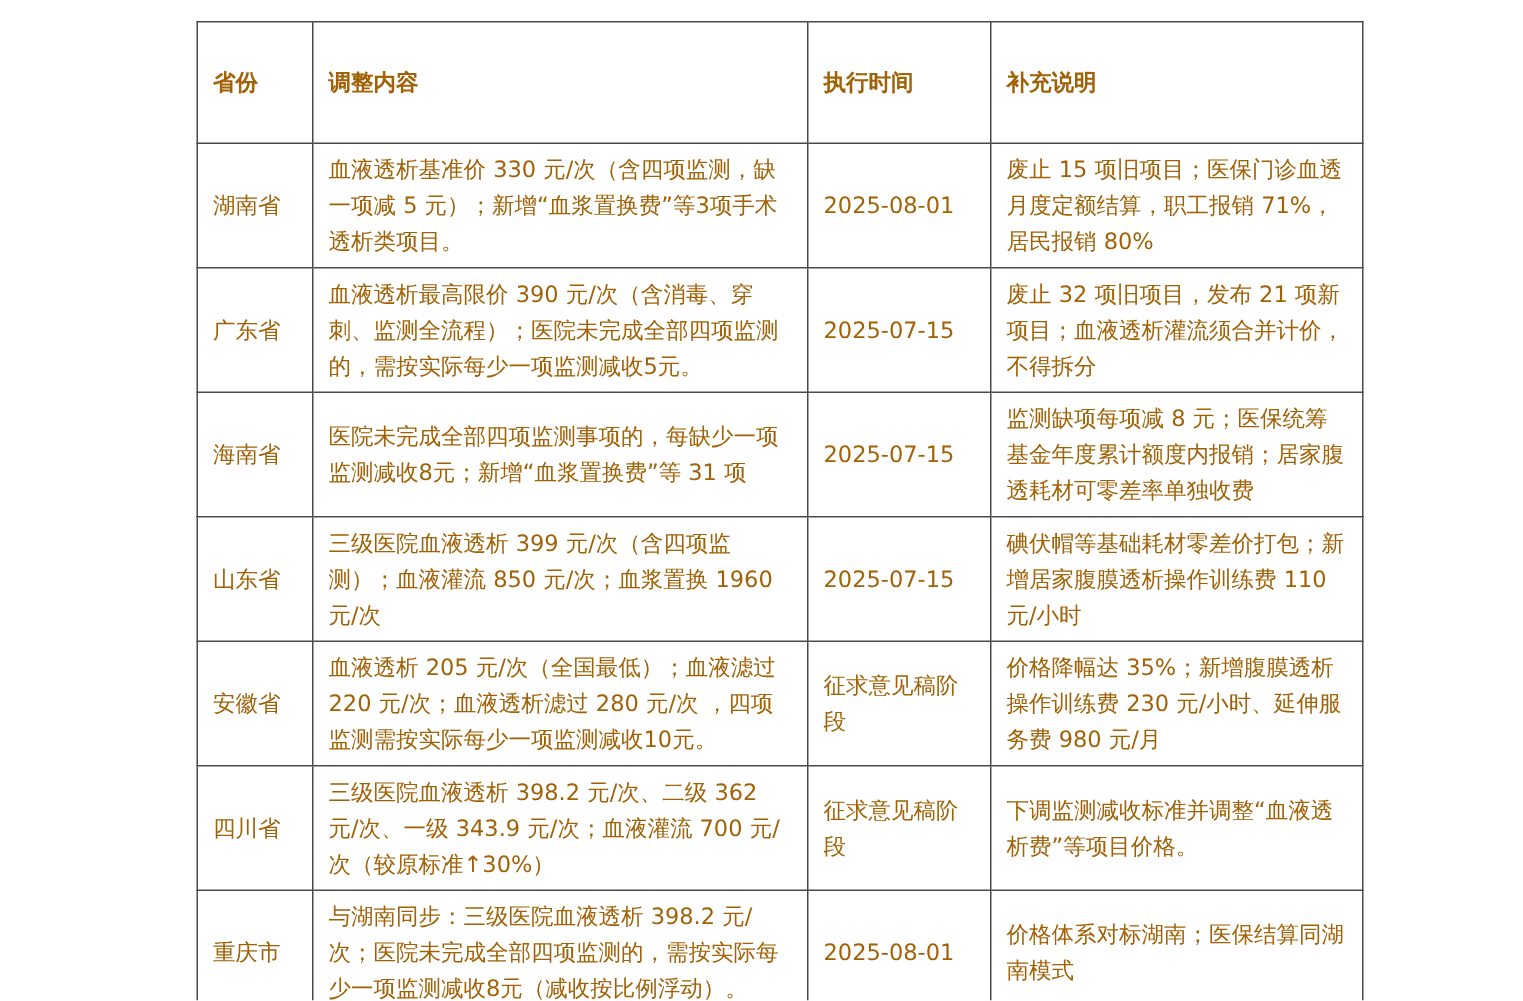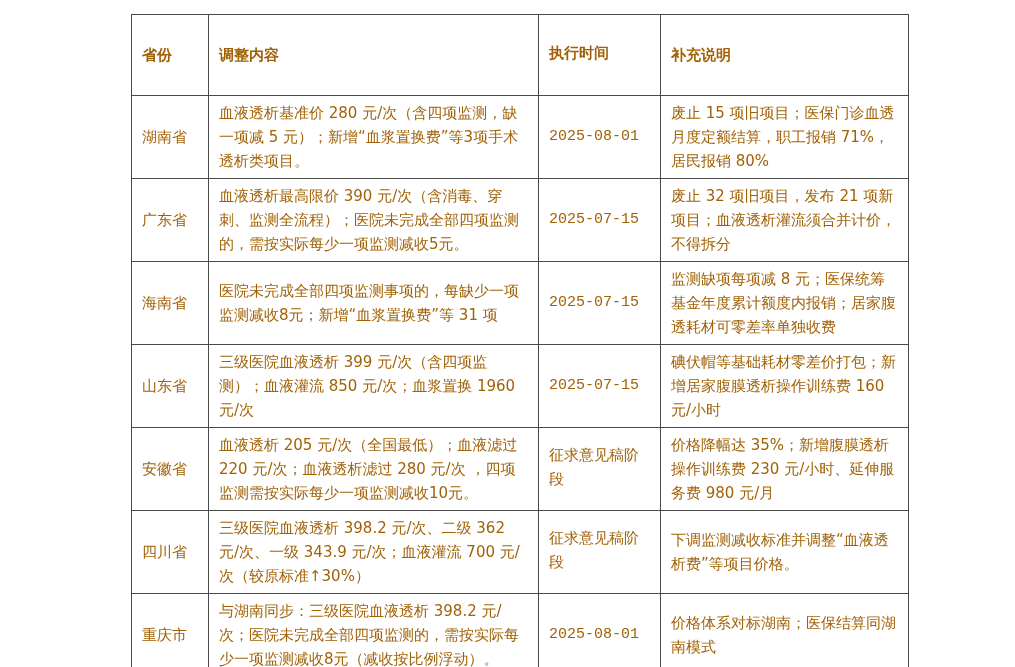--- a/index.html
+++ b/index.html
@@ -33,21 +33,21 @@
       word-break: break-all;
       overflow-wrap: anywhere;
     }
     .pricing-table th {
       font-weight: bold;
       height: 81px;
     }
     .pricing-table tr.body-row { height: 79px; }
     .col-province  { width: 77px;  font-weight: normal; }
     .col-content   { width: 330px; }
-    .col-time      { width: 122px; padding-left: 7px; padding-right: 4px; font-family: Liberation Mono, monospace; }
+    .col-time      { width: 122px; padding-left: 7px; padding-right: 4px; }
     .col-notes     { width: 248px; }
   </style>
 </head>
 <body>
 
 <div class="canvas">
   <table class="pricing-table">
     <colgroup>
       <col class="col-province">
       <col class="col-content">
@@ -58,41 +58,41 @@
       <tr>
         <th class="col-province">省份</th>
         <th class="col-content">调整内容</th>
         <th class="col-time">执行时间</th>
         <th class="col-notes">补充说明</th>
       </tr>
     </thead>
     <tbody>
       <tr class="body-row">
         <td class="col-province">湖南省</td>
-        <td class="col-content">血液透析基准价 280 元/次（含四项监测，缺一项减 5 元）；新增“血浆置换费”等3项手术透析类项目。</td>
+        <td class="col-content">血液透析基准价 330 元/次（含四项监测，缺一项减 5 元）；新增“血浆置换费”等3项手术透析类项目。</td>
         <td class="col-time">2025-08-01</td>
         <td class="col-notes">废止 15 项旧项目；医保门诊血透月度定额结算，职工报销 71%，居民报销 80%</td>
       </tr>
       <tr class="body-row">
         <td class="col-province">广东省</td>
         <td class="col-content">血液透析最高限价 390 元/次（含消毒、穿刺、监测全流程）；医院未完成全部四项监测的，需按实际每少一项监测减收5元。</td>
         <td class="col-time">2025-07-15</td>
         <td class="col-notes">废止 32 项旧项目，发布 21 项新项目；血液透析灌流须合并计价，不得拆分</td>
       </tr>
       <tr class="body-row">
         <td class="col-province">海南省</td>
         <td class="col-content">医院未完成全部四项监测事项的，每缺少一项监测减收8元；新增“血浆置换费”等 31 项</td>
         <td class="col-time">2025-07-15</td>
         <td class="col-notes">监测缺项每项减 8 元；医保统筹基金年度累计额度内报销；居家腹透耗材可零差率单独收费</td>
       </tr>
       <tr class="body-row">
         <td class="col-province">山东省</td>
         <td class="col-content">三级医院血液透析 399 元/次（含四项监测）；血液灌流 850 元/次；血浆置换 1960 元/次</td>
         <td class="col-time">2025-07-15</td>
-        <td class="col-notes">碘伏帽等基础耗材零差价打包；新增居家腹膜透析操作训练费 160 元/小时</td>
+        <td class="col-notes">碘伏帽等基础耗材零差价打包；新增居家腹膜透析操作训练费 110 元/小时</td>
       </tr>
       <tr class="body-row">
         <td class="col-province">安徽省</td>
         <td class="col-content">血液透析 205 元/次（全国最低）；血液滤过 220 元/次；血液透析滤过 280 元/次 ，四项监测需按实际每少一项监测减收10元。</td>
         <td class="col-time">征求意见稿阶段</td>
         <td class="col-notes">价格降幅达 35%；新增腹膜透析操作训练费 230 元/小时、延伸服务费 980 元/月</td>
       </tr>
       <tr class="body-row">
         <td class="col-province">四川省</td>
         <td class="col-content">三级医院血液透析 398.2 元/次、二级 362 元/次、一级 343.9 元/次；血液灌流 700 元/次（较原标准↑30%）</td>

